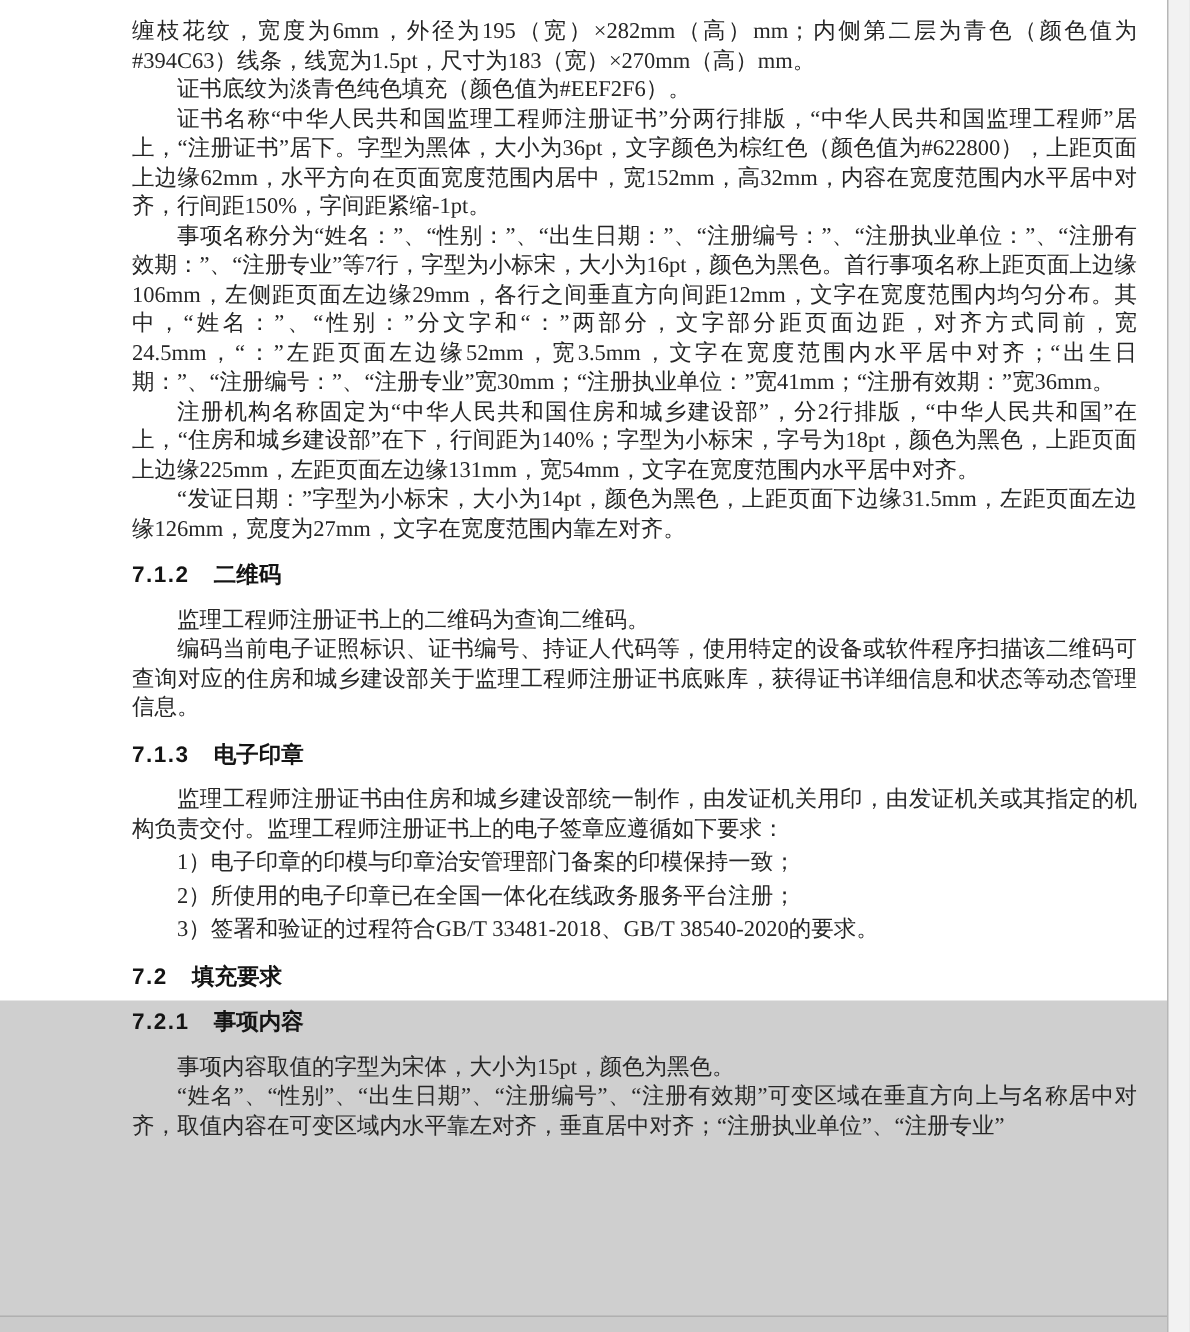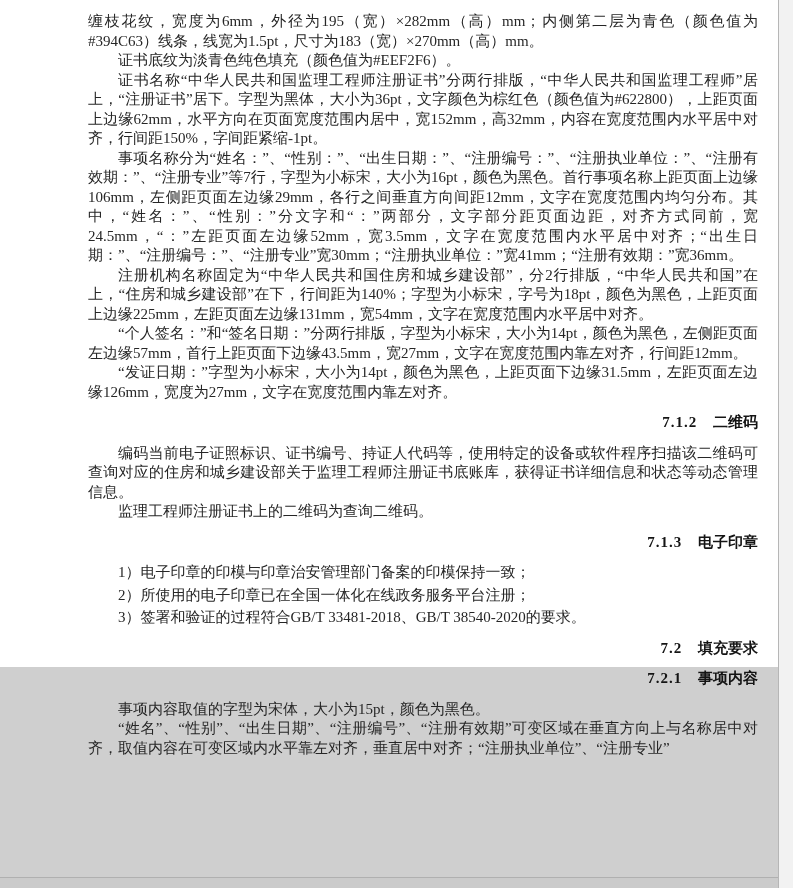--- a/index.html
+++ b/index.html
@@ -45,58 +45,58 @@
     font-size: 15px;
     line-height: 19.5px;
     color: #262626;
     text-align: justify;
   }
   .content p { margin: 0; }
   p.body { text-indent: 2em; }
   p.cont { text-indent: 0; }
   p.item { text-indent: 2em; margin-top: 3px; }
   h2, h3 {
-    font-family: Liberation Serif, serif;
+    font-family: Liberation Sans, sans-serif;
     font-size: 15px;
     line-height: 19.5px;
     font-weight: bold;
     color: #141414;
     margin: 11px 0 11px 0;
-    text-align: right;
+    text-align: left;
     text-indent: 0;
   }
   h2 .num, h3 .num { margin-right: 12px; letter-spacing: 1px; }
 </style>
 </head>
 <body>
 
 <div class="page">
   <div class="content">
 
     <p class="cont">缠枝花纹，宽度为6mm，外径为195（宽）×282mm（高）mm；内侧第二层为青色（颜色值为#394C63）线条，线宽为1.5pt，尺寸为183（宽）×270mm（高）mm。</p>
     <p class="body">证书底纹为淡青色纯色填充（颜色值为#EEF2F6）。</p>
     <p class="body">证书名称“中华人民共和国监理工程师注册证书”分两行排版，“中华人民共和国监理工程师”居上，“注册证书”居下。字型为黑体，大小为36pt，文字颜色为棕红色（颜色值为#622800），上距页面上边缘62mm，水平方向在页面宽度范围内居中，宽152mm，高32mm，内容在宽度范围内水平居中对齐，行间距150%，字间距紧缩-1pt。</p>
     <p class="body">事项名称分为“姓名：”、“性别：”、“出生日期：”、“注册编号：”、“注册执业单位：”、“注册有效期：”、“注册专业”等7行，字型为小标宋，大小为16pt，颜色为黑色。首行事项名称上距页面上边缘106mm，左侧距页面左边缘29mm，各行之间垂直方向间距12mm，文字在宽度范围内均匀分布。其中，“姓名：”、“性别：”分文字和“：”两部分，文字部分距页面边距，对齐方式同前，宽24.5mm，“：”左距页面左边缘52mm，宽3.5mm，文字在宽度范围内水平居中对齐；“出生日期：”、“注册编号：”、“注册专业”宽30mm；“注册执业单位：”宽41mm；“注册有效期：”宽36mm。</p>
     <p class="body">注册机构名称固定为“中华人民共和国住房和城乡建设部”，分2行排版，“中华人民共和国”在上，“住房和城乡建设部”在下，行间距为140%；字型为小标宋，字号为18pt，颜色为黑色，上距页面上边缘225mm，左距页面左边缘131mm，宽54mm，文字在宽度范围内水平居中对齐。</p>
-    <p class="body">“个人签名：”和“签名日期：”分两行排版，字型为小标宋，大小为14pt，颜色为黑色，左侧距页面左边缘57mm，首行上距页面下边缘43.5mm，宽27mm，文字在宽度范围内靠左对齐，行间距12mm。</p>
     <p class="body">“发证日期：”字型为小标宋，大小为14pt，颜色为黑色，上距页面下边缘31.5mm，左距页面左边缘126mm，宽度为27mm，文字在宽度范围内靠左对齐。</p>
 
     <h3>
       <span class="num">7.1.2</span>
       <span class="label">二维码</span>
     </h3>
 
+    <p class="body">监理工程师注册证书上的二维码为查询二维码。</p>
     <p class="body">编码当前电子证照标识、证书编号、持证人代码等，使用特定的设备或软件程序扫描该二维码可查询对应的住房和城乡建设部关于监理工程师注册证书底账库，获得证书详细信息和状态等动态管理信息。</p>
-    <p class="body">监理工程师注册证书上的二维码为查询二维码。</p>
 
     <h3>
       <span class="num">7.1.3</span>
       <span class="label">电子印章</span>
     </h3>
 
+    <p class="body">监理工程师注册证书由住房和城乡建设部统一制作，由发证机关用印，由发证机关或其指定的机构负责交付。监理工程师注册证书上的电子签章应遵循如下要求：</p>
     <p class="item">1）电子印章的印模与印章治安管理部门备案的印模保持一致；</p>
     <p class="item">2）所使用的电子印章已在全国一体化在线政务服务平台注册；</p>
     <p class="item">3）签署和验证的过程符合GB/T 33481-2018、GB/T 38540-2020的要求。</p>
 
     <h2>
       <span class="num">7.2</span>
       <span class="label">填充要求</span>
     </h2>
 
     <h3>

